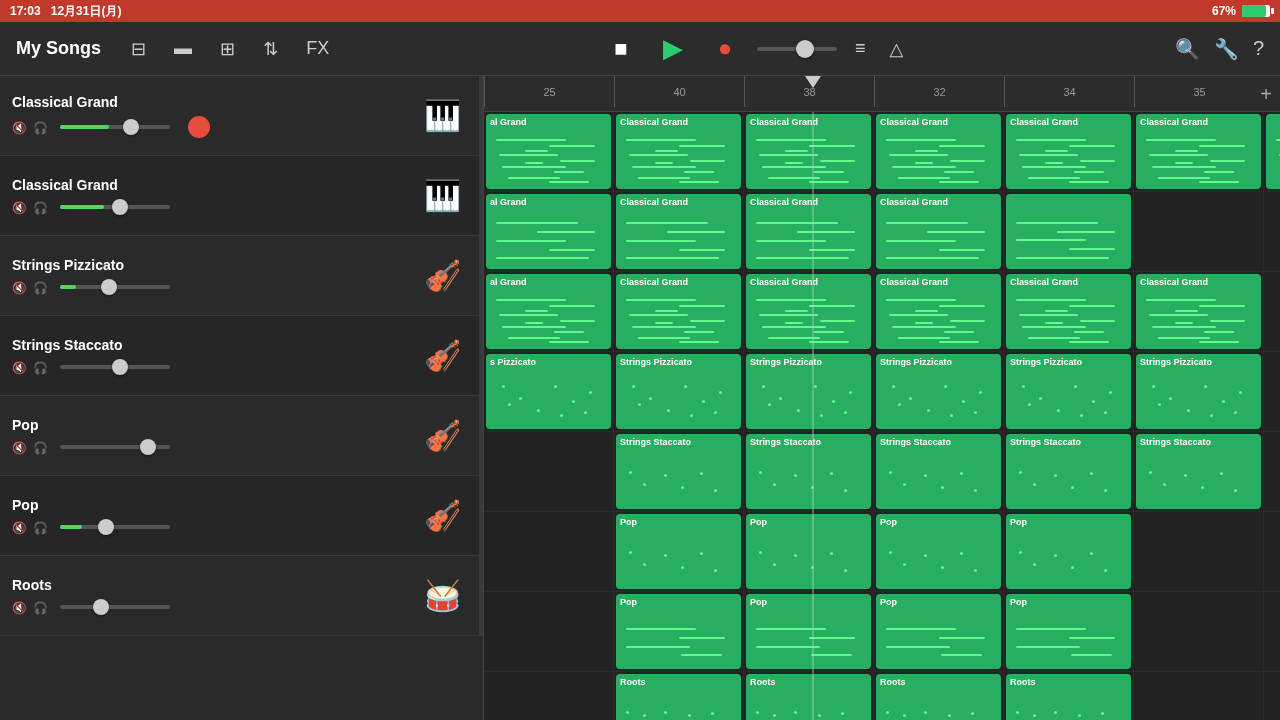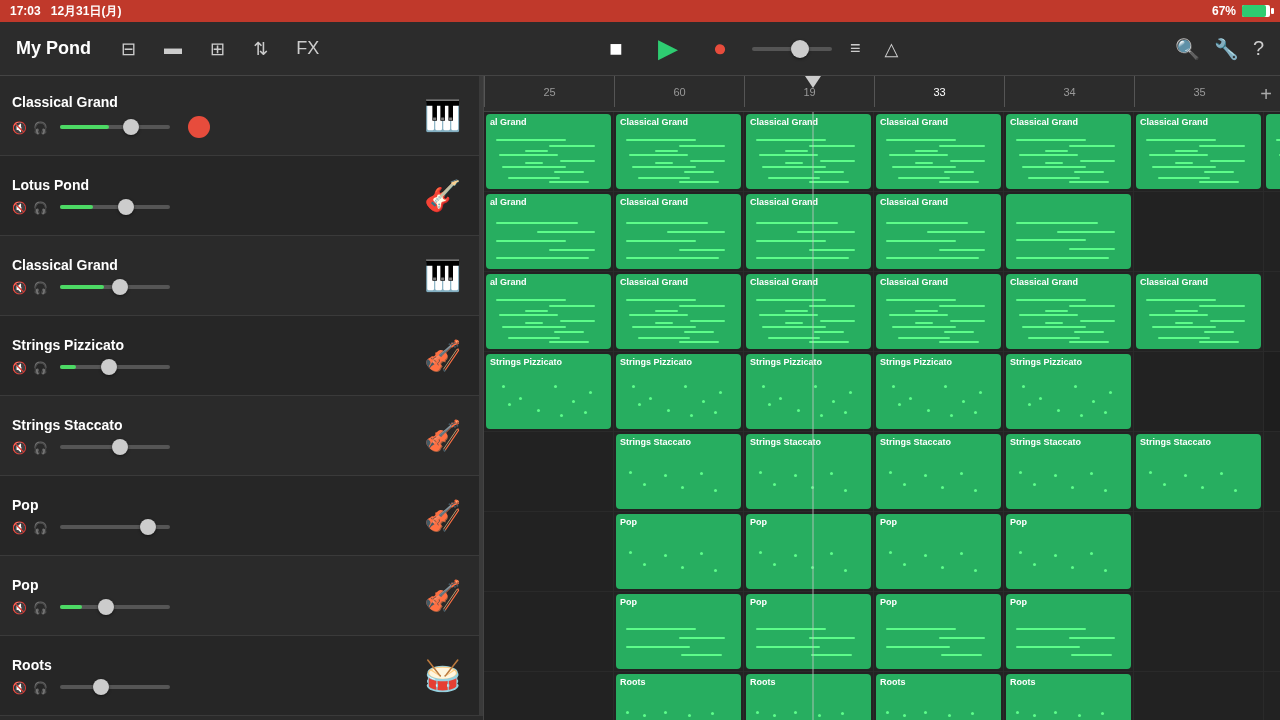--- a/index.html
+++ b/index.html
@@ -377,21 +377,21 @@
   </div>
   <div class="right">
     <span>67%</span>
     <div class="battery">
       <div class="battery-fill"></div>
     </div>
   </div>
 </div>
 
 <div id="top-bar">
-  <span class="title">My Pond</span>
+  <span class="title">My Songs</span>
 
   <button class="icon-btn" title="Grid view">⊟</button>
   <button class="icon-btn" title="Film">▬</button>
   <button class="icon-btn" title="Tiles">⊞</button>
   <button class="icon-btn" title="Mixer">⇅</button>
   <button class="icon-btn" title="FX">FX</button>
 
   <div id="transport">
     <button class="transport-btn stop">■</button>
     <button class="transport-btn play">▶</button>
@@ -427,36 +427,20 @@
           <div class="slider-thumb" style="left:65%"></div>
         </div>
         <div class="track-extra"></div>
       </div>
     </div>
     <div class="instr-img">🎹</div>
     <div class="sep-line"></div>
   </div>
       <div class="track-row">
     <div class="track-info">
-      <div class="track-name">Lotus Pond</div>
-      <div class="track-controls">
-        <span class="ctrl-icon mute-icon"></span>
-        <span class="ctrl-icon hdphones"></span>
-        <div class="slider-area">
-          <div class="slider-fill" style="width:30%"></div>
-          <div class="slider-thumb" style="left:60%"></div>
-        </div>
-
-      </div>
-    </div>
-    <div class="instr-img">🎸</div>
-    <div class="sep-line"></div>
-  </div>
-      <div class="track-row">
-    <div class="track-info">
       <div class="track-name">Classical Grand</div>
       <div class="track-controls">
         <span class="ctrl-icon mute-icon"></span>
         <span class="ctrl-icon hdphones"></span>
         <div class="slider-area">
           <div class="slider-fill" style="width:40%"></div>
           <div class="slider-thumb" style="left:55%"></div>
         </div>
 
       </div>
@@ -544,23 +528,23 @@
     <div class="instr-img">🥁</div>
     <div class="sep-line"></div>
   </div>
     </div>
 
   <div id="arrange-view">
 
     <div id="ruler">
       <div class="ruler-marks" id="ruler-marks">
           <div class="ruler-mark">25</div>
-          <div class="ruler-mark">60</div>
-          <div class="ruler-mark">19</div>
-          <div class="ruler-mark current">33</div>
+          <div class="ruler-mark">40</div>
+          <div class="ruler-mark">38</div>
+          <div class="ruler-mark">32</div>
           <div class="ruler-mark">34</div>
           <div class="ruler-mark">35</div>
         </div>
       <div class="playhead">
         <div class="playhead-marker"></div>
       </div>
       <button class="add-btn">+</button>
     </div>
 
     <div id="clips-area">
@@ -850,21 +834,21 @@
               </div>
   </div>
           </div>
           <div class="clip-cell">
             <div style="background:#222;position:absolute;top:0;left:0;right:0;bottom:0;"></div>
           </div>
         </div>
         <div class="clip-row">
           <div class="clip-cell">
             <div class="clip-block">
-    <div class="clip-label">Strings Pizzicato</div>
+    <div class="clip-label">s Pizzicato</div>
     <div style="position:relative;flex:1;">
                 <div style="position:absolute;width:3px;height:3px;background:#5dfc8a;border-radius:50%;top:30%;left:10%;"></div>
                 <div style="position:absolute;width:3px;height:3px;background:#5dfc8a;border-radius:50%;top:50%;left:25%;"></div>
                 <div style="position:absolute;width:3px;height:3px;background:#5dfc8a;border-radius:50%;top:70%;left:40%;"></div>
                 <div style="position:absolute;width:3px;height:3px;background:#5dfc8a;border-radius:50%;top:30%;left:55%;"></div>
                 <div style="position:absolute;width:3px;height:3px;background:#5dfc8a;border-radius:50%;top:55%;left:70%;"></div>
                 <div style="position:absolute;width:3px;height:3px;background:#5dfc8a;border-radius:50%;top:75%;left:80%;"></div>
                 <div style="position:absolute;width:3px;height:3px;background:#5dfc8a;border-radius:50%;top:40%;left:85%;"></div>
                 <div style="position:absolute;width:3px;height:3px;background:#5dfc8a;border-radius:50%;top:60%;left:15%;"></div>
                 <div style="position:absolute;width:3px;height:3px;background:#5dfc8a;border-radius:50%;top:80%;left:60%;"></div>
@@ -929,20 +913,36 @@
                 <div style="position:absolute;width:3px;height:3px;background:#5dfc8a;border-radius:50%;top:30%;left:55%;"></div>
                 <div style="position:absolute;width:3px;height:3px;background:#5dfc8a;border-radius:50%;top:55%;left:70%;"></div>
                 <div style="position:absolute;width:3px;height:3px;background:#5dfc8a;border-radius:50%;top:75%;left:80%;"></div>
                 <div style="position:absolute;width:3px;height:3px;background:#5dfc8a;border-radius:50%;top:40%;left:85%;"></div>
                 <div style="position:absolute;width:3px;height:3px;background:#5dfc8a;border-radius:50%;top:60%;left:15%;"></div>
                 <div style="position:absolute;width:3px;height:3px;background:#5dfc8a;border-radius:50%;top:80%;left:60%;"></div>
               </div>
   </div>
           </div>
           <div class="clip-cell">
+            <div class="clip-block">
+    <div class="clip-label">Strings Pizzicato</div>
+    <div style="position:relative;flex:1;">
+                <div style="position:absolute;width:3px;height:3px;background:#5dfc8a;border-radius:50%;top:30%;left:10%;"></div>
+                <div style="position:absolute;width:3px;height:3px;background:#5dfc8a;border-radius:50%;top:50%;left:25%;"></div>
+                <div style="position:absolute;width:3px;height:3px;background:#5dfc8a;border-radius:50%;top:70%;left:40%;"></div>
+                <div style="position:absolute;width:3px;height:3px;background:#5dfc8a;border-radius:50%;top:30%;left:55%;"></div>
+                <div style="position:absolute;width:3px;height:3px;background:#5dfc8a;border-radius:50%;top:55%;left:70%;"></div>
+                <div style="position:absolute;width:3px;height:3px;background:#5dfc8a;border-radius:50%;top:75%;left:80%;"></div>
+                <div style="position:absolute;width:3px;height:3px;background:#5dfc8a;border-radius:50%;top:40%;left:85%;"></div>
+                <div style="position:absolute;width:3px;height:3px;background:#5dfc8a;border-radius:50%;top:60%;left:15%;"></div>
+                <div style="position:absolute;width:3px;height:3px;background:#5dfc8a;border-radius:50%;top:80%;left:60%;"></div>
+              </div>
+  </div>
+          </div>
+          <div class="clip-cell">
             <div style="background:#222;position:absolute;top:0;left:0;right:0;bottom:0;"></div>
           </div>
         </div>
         <div class="clip-row">
           <div class="clip-cell">
             <div style="background:#222;position:absolute;top:0;left:0;right:0;bottom:0;"></div>
           </div>
           <div class="clip-cell">
             <div class="clip-block">
     <div class="clip-label">Strings Staccato</div>

